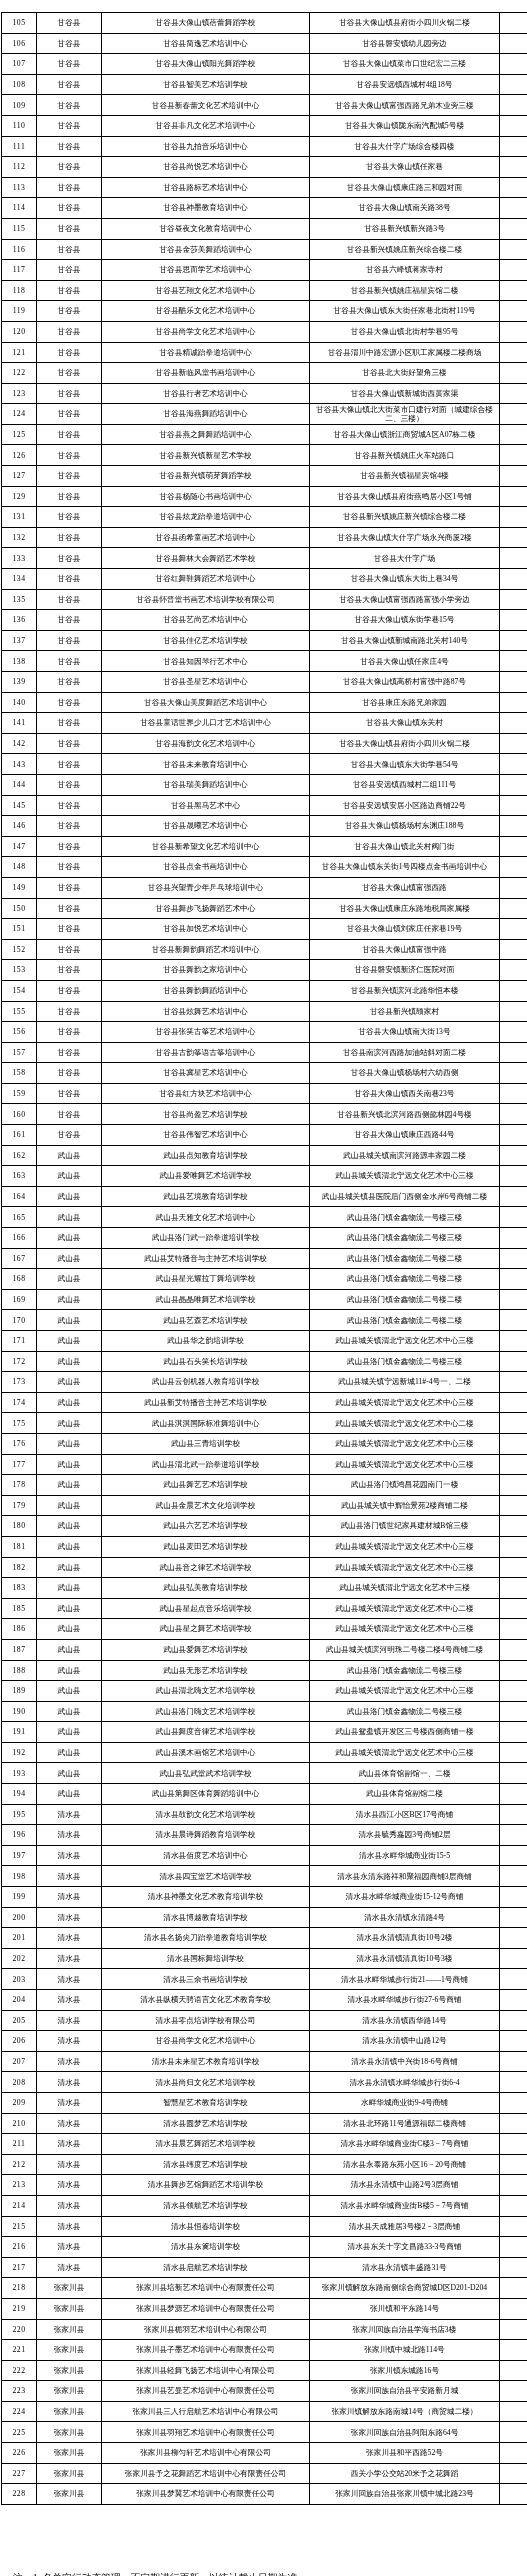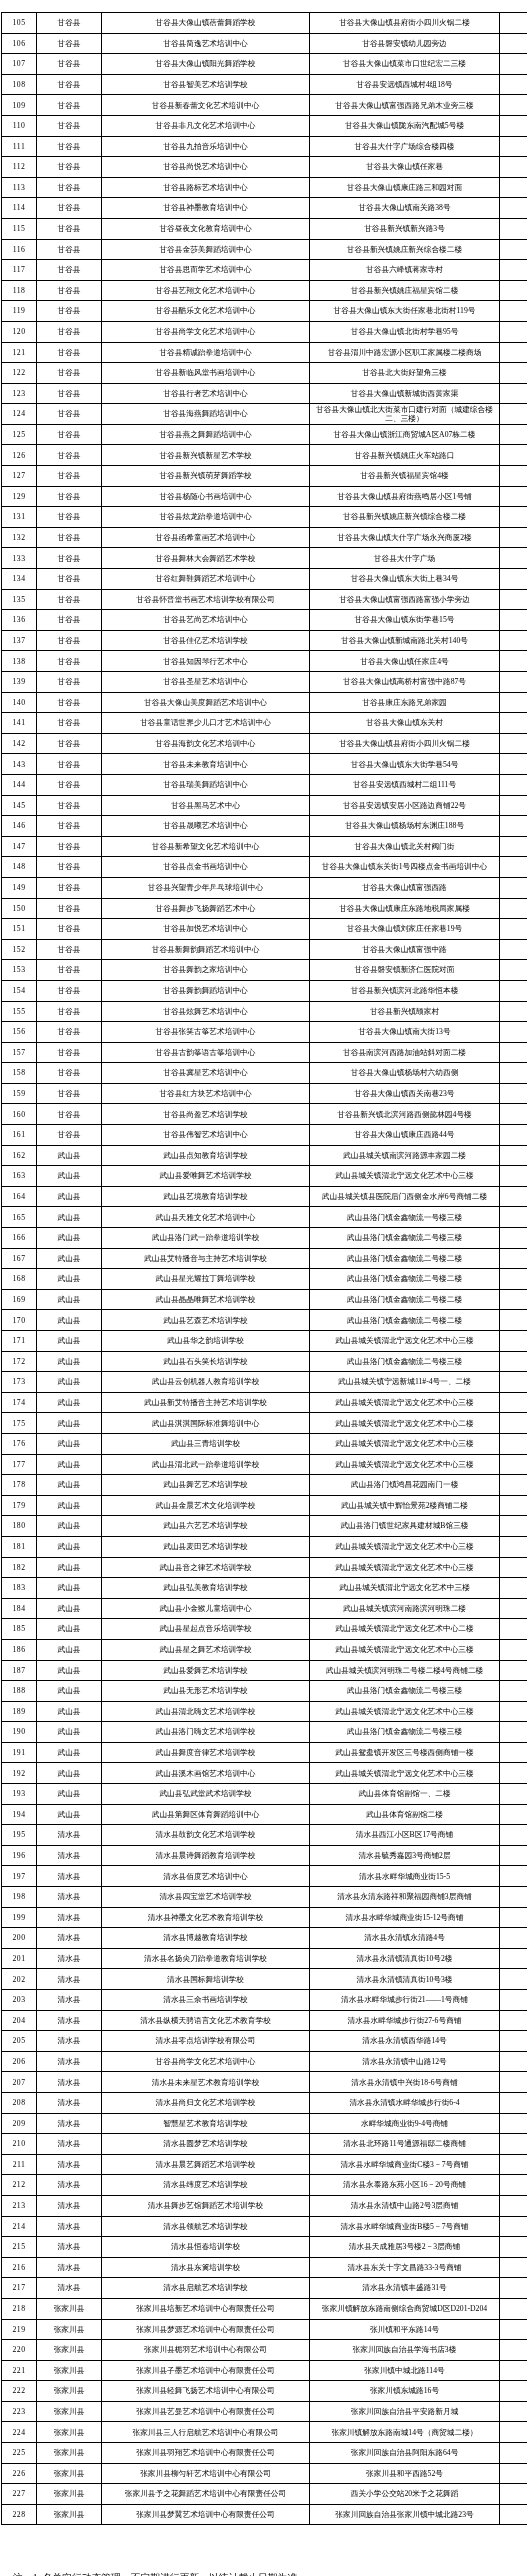--- a/index.html
+++ b/index.html
@@ -572,27 +572,20 @@
     <td class="c-remark"></td>
   </tr>
       <tr>
     <td class="c-num">183</td>
     <td class="c-county">武山县</td>
     <td class="c-name">武山县弘美教育培训学校</td>
     <td class="c-addr">武山县城关镇渭北宁远文化艺术中三楼</td>
     <td class="c-remark"></td>
   </tr>
       <tr>
-    <td class="c-num">184</td>
-    <td class="c-county">武山县</td>
-    <td class="c-name">武山县小金猴儿童培训中心</td>
-    <td class="c-addr">武山县城关镇滨河南路滨河明珠二楼</td>
-    <td class="c-remark"></td>
-  </tr>
-      <tr>
     <td class="c-num">185</td>
     <td class="c-county">武山县</td>
     <td class="c-name">武山县星起点音乐培训学校</td>
     <td class="c-addr">武山县城关镇渭北宁远文化艺术中心二楼</td>
     <td class="c-remark"></td>
   </tr>
       <tr>
     <td class="c-num">186</td>
     <td class="c-county">武山县</td>
     <td class="c-name">武山县星之舞艺术培训学校</td>

